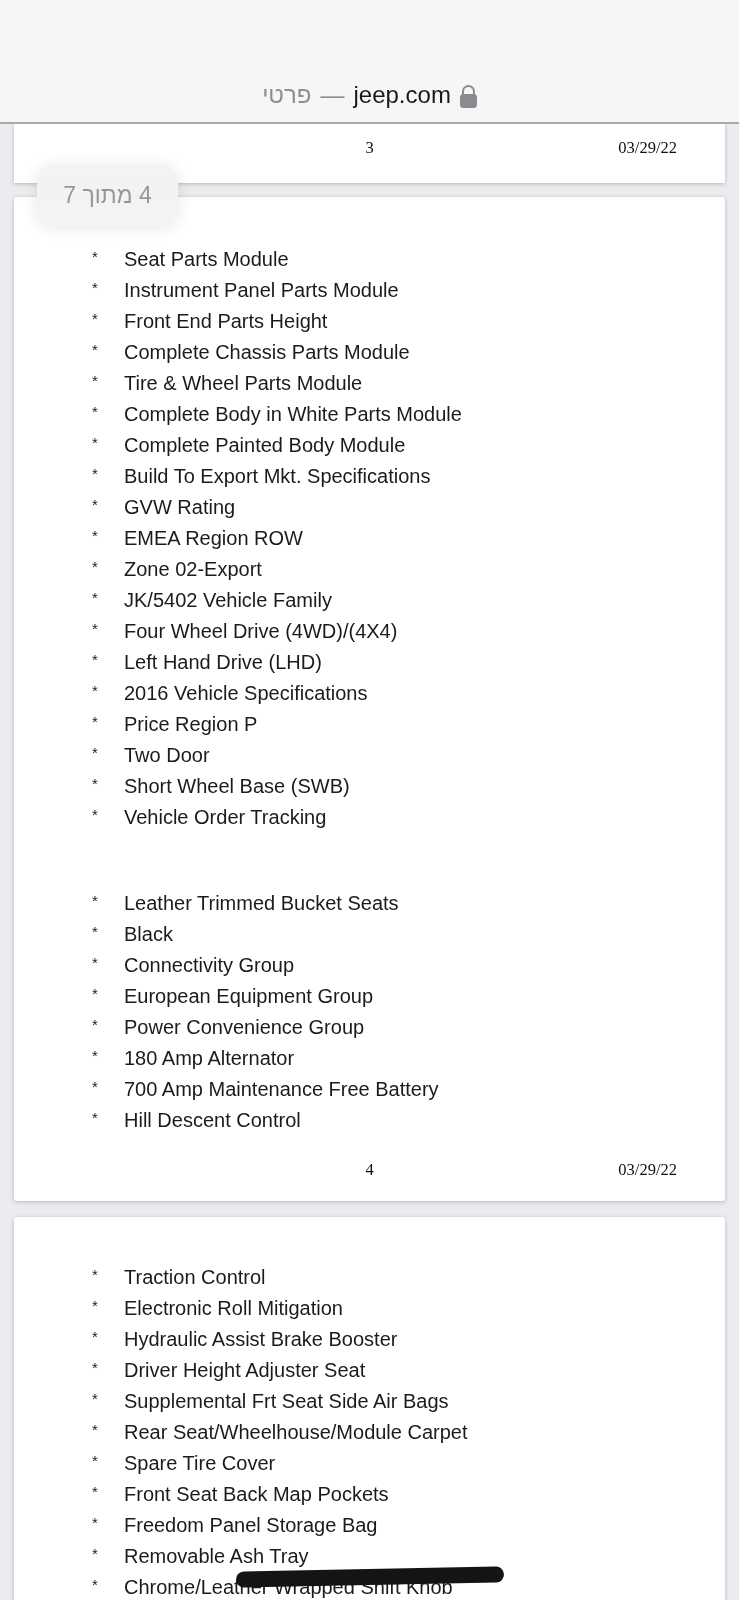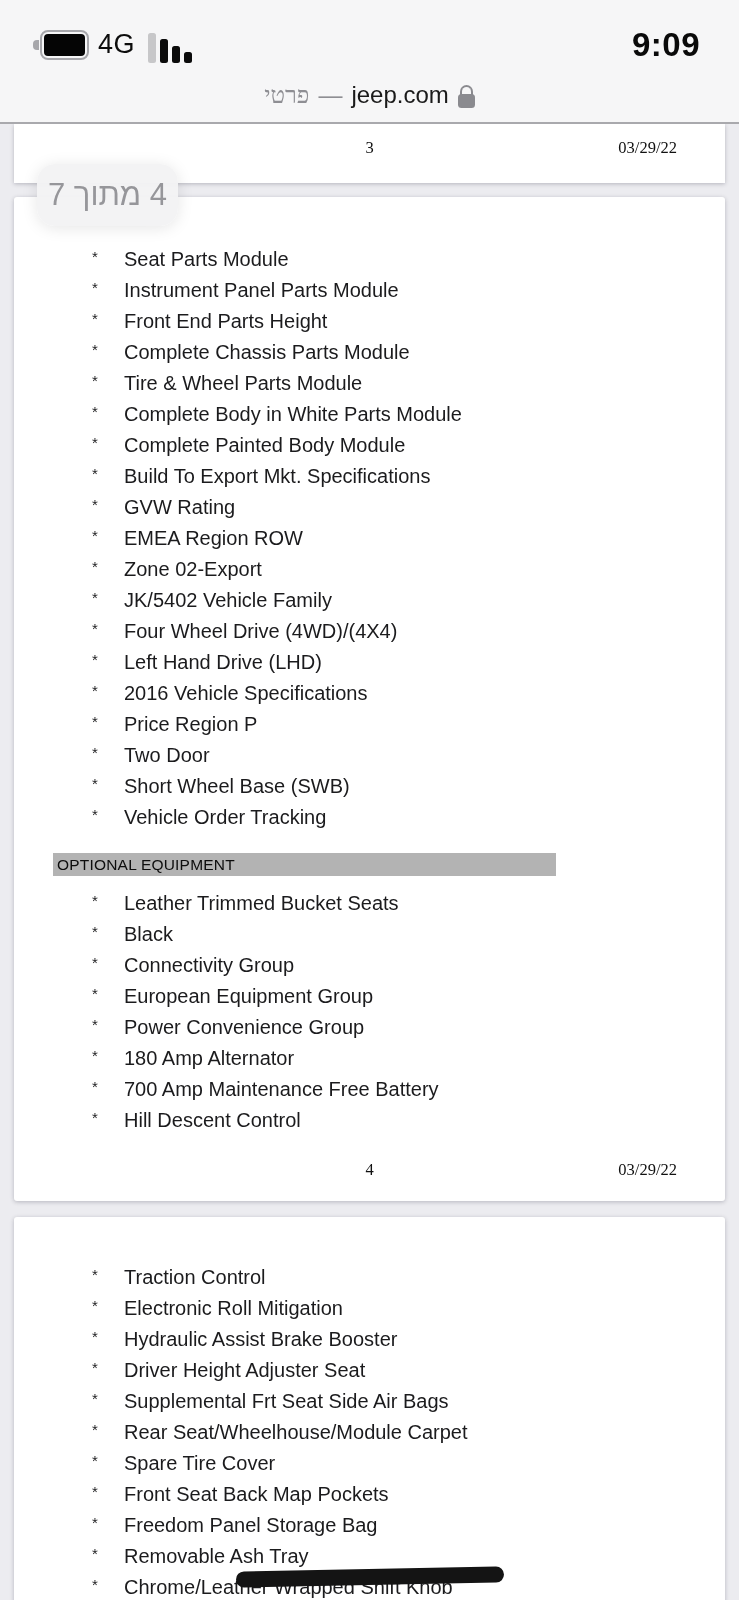--- a/index.html
+++ b/index.html
@@ -46,21 +46,21 @@
   .clock {
     position:absolute; right:39px; top:26px;
     font-size:33px; font-weight:600; color:#0a0a0a; letter-spacing:0.5px;
   }
 
   .url-bar {
     position:absolute; top:76px; left:0; right:0; height:38px;
     display:flex; align-items:center; justify-content:center; gap:9px;
     font-size:24px;
   }
-  .url-private { color:#8e8e93;font-family:Liberation Serif, serif; }
+  .url-private { color:#8e8e93; }
   .url-sep { color:#8e8e93; }
   .url-domain { color:#1a1a1a; }
   .lock-icon { width:17px; height:23px; position:relative; margin-top:2px; }
   .lock-shackle {
     position:absolute; left:2px; top:0; width:13px; height:14px;
     border:2.5px solid #8a8a8f; border-bottom:none;
     border-radius:7px 7px 0 0;
   }
   .lock-body {
     position:absolute; left:0; top:9px; width:17px; height:14px;
@@ -108,49 +108,33 @@
     font-size:15.5px; line-height:23px; padding-left:4px;
     letter-spacing:0.2px; white-space:nowrap;
   }
 
   
   .page-indicator {
     position:absolute; left:37px; top:164px; width:141px; height:62px;
     background:rgba(242,242,244,0.96); border-radius:18px;
     box-shadow:0 2px 16px rgba(0,0,0,0.10);
     display:flex; align-items:center; justify-content:center;
-    direction:rtl; font-size:31px; color:#96969a; z-index:30;
+    direction:rtl; font-size:23px; color:#96969a; z-index:30;
   }
 
   .redaction-marker {
     position:absolute; left:236px; top:1569px; width:268px; height:16px;
     background:#141414; border-radius:9px; transform:rotate(-1.1deg);
     z-index:15;
   }
 </style>
 </head>
 <body>
 
 <div class="safari-chrome">
-  <div class="status-bar">
-    <div class="battery">
-      <span class="battery-cap"></span>
-      <span class="battery-body">
-        <span class="battery-fill"></span>
-      </span>
-    </div>
-    <div class="network-label">4G</div>
-    <div class="signal-bars">
-      <span class="b1"></span>
-      <span class="b2"></span>
-      <span class="b3"></span>
-      <span class="b4"></span>
-    </div>
-    <div class="clock">9:09</div>
-  </div>
 
   <div class="url-bar">
     <span class="url-private">פרטי</span>
     <span class="url-sep">—</span>
     <span class="url-domain">jeep.com</span>
     <span class="lock-icon">
       <span class="lock-shackle"></span>
       <span class="lock-body"></span>
     </span>
   </div>
@@ -237,21 +221,20 @@
         </li>
         <li>
           <span class="bullet">*</span>
           <span class="item-text">Short Wheel Base (SWB)</span>
         </li>
         <li>
           <span class="bullet">*</span>
           <span class="item-text">Vehicle Order Tracking</span>
         </li>
       </ul>
-    <div class="section-header">OPTIONAL EQUIPMENT</div>
     <ul class="item-list optional-items">
         <li>
           <span class="bullet">*</span>
           <span class="item-text">Leather Trimmed Bucket Seats</span>
         </li>
         <li>
           <span class="bullet">*</span>
           <span class="item-text">Black</span>
         </li>
         <li>

